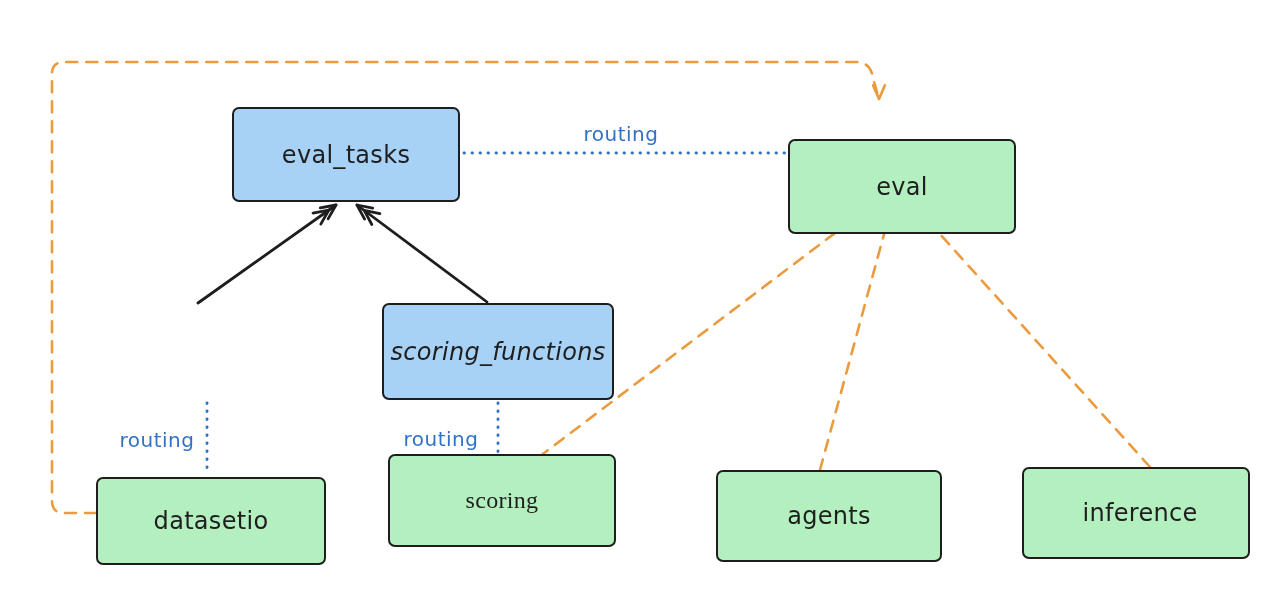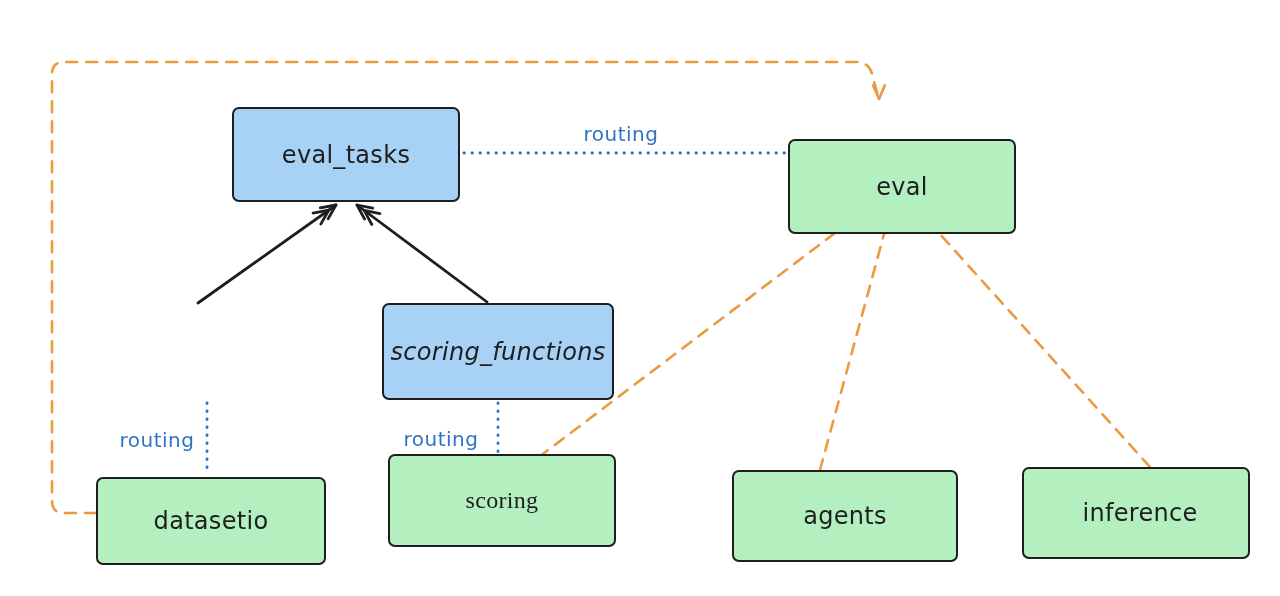--- a/index.html
+++ b/index.html
@@ -79,20 +79,20 @@
     <line class="edge e-blue" x1="464" y1="153" x2="786" y2="153"></line>
     <line class="edge e-blue" x1="207" y1="403" x2="207" y2="474"></line>
     <line class="edge e-blue" x1="498" y1="403" x2="498" y2="466"></line>
   </svg>
 
   <div class="node blue" style="left:232px;top:107px;width:228px;height:95px;">eval_tasks</div>
   <div class="node green" style="left:788px;top:104px;width:228px;height:95px;margin-top:35px;">eval</div>
   <div class="node blue" style="left:382px;top:303px;width:232px;height:97px;font-style:italic;">scoring_functions</div>
   <div class="node green" style="left:96px;top:477px;width:230px;height:88px;">datasetio</div>
   <div class="node green" style="left:388px;top:454px;width:228px;height:93px;font-family:Liberation Serif, serif;">scoring</div>
-  <div class="node green" style="left:732px;top:470px;width:226px;height:92px;">agents</div>
+  <div class="node green" style="left:716px;top:470px;width:226px;height:92px;">agents</div>
   <div class="node green" style="left:1022px;top:467px;width:228px;height:92px;padding-left:8px;">inference</div>
 
   <div class="edge-label" style="left:621px;top:134px;">routing</div>
   <div class="edge-label" style="left:157px;top:440px;">routing</div>
   <div class="edge-label" style="left:441px;top:439px;">routing</div>
 
 </div>
 
 </body></html>

